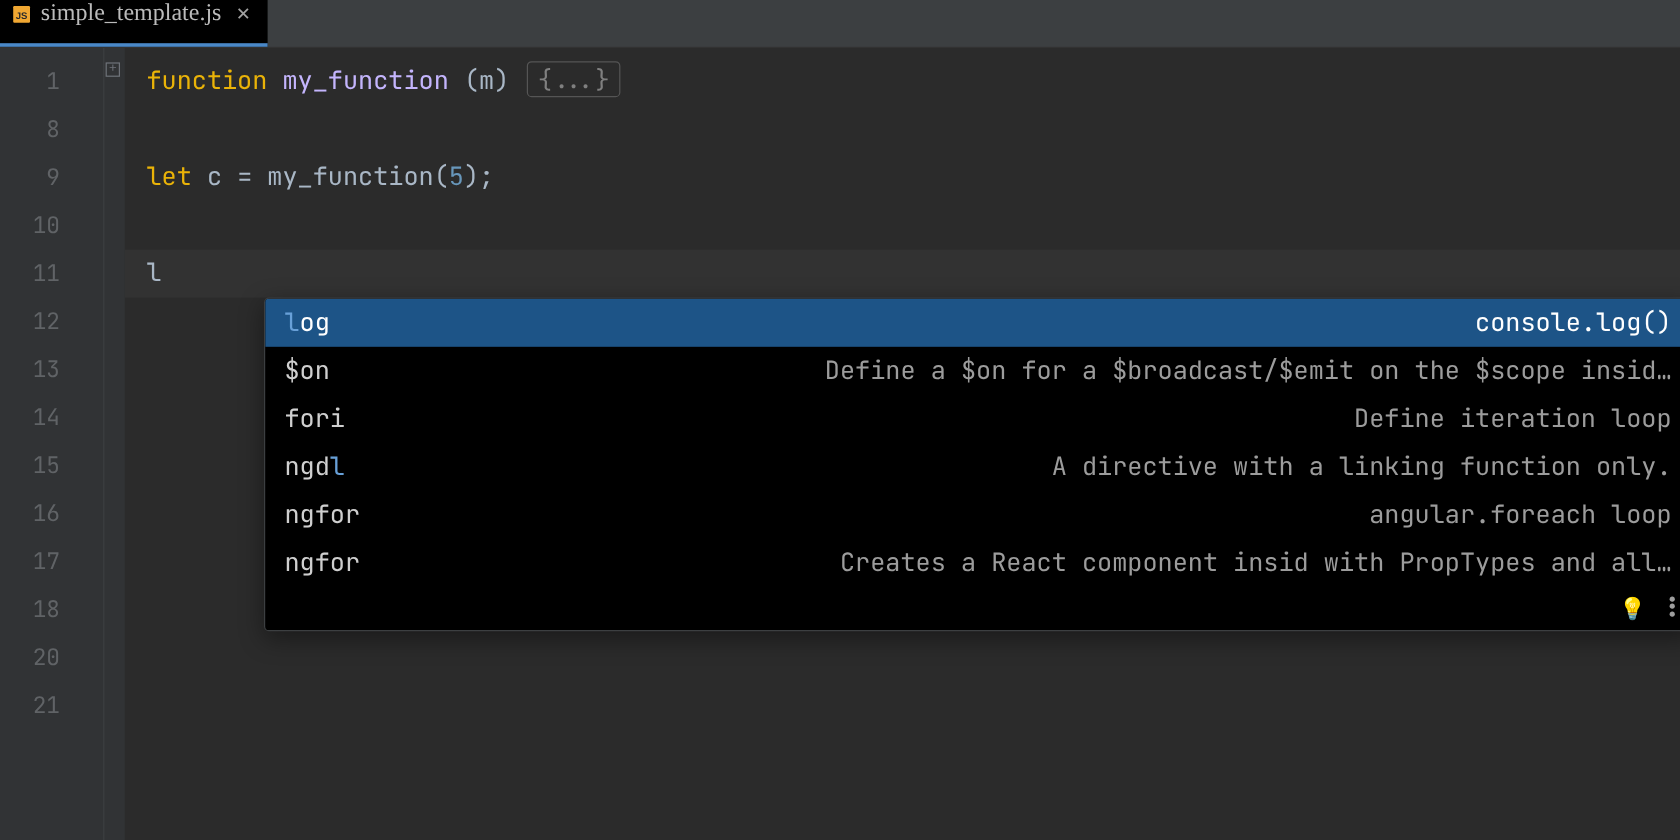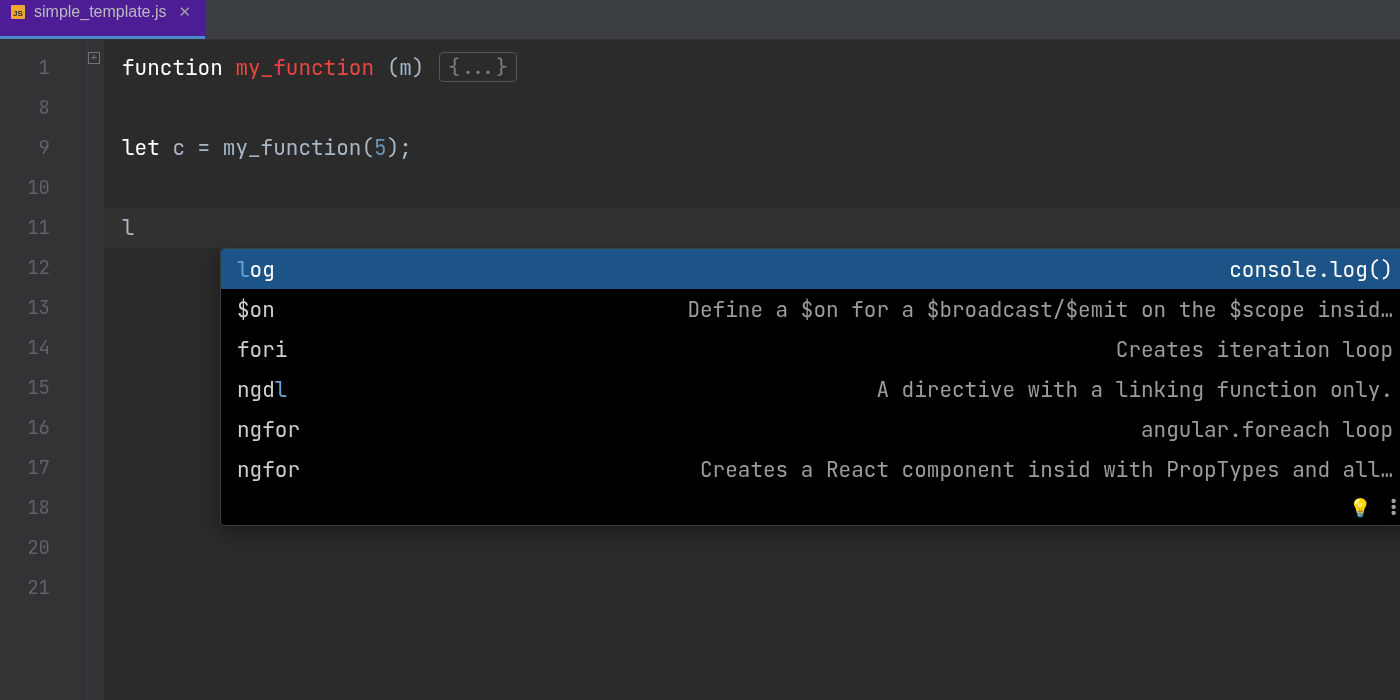--- a/index.html
+++ b/index.html
@@ -9,28 +9,28 @@
       font-size:21px; color:#a9b7c6; overflow:hidden;
       -webkit-font-smoothing:antialiased;
     }
     
     .tab-bar {
       height:40px; background:#3c3f41; display:flex; align-items:stretch;
       border-bottom:1px solid #323232;
     }
     .tab {
       display:flex; align-items:center; gap:8px; padding:0 14px 16px 10px;
-      background:#4c1d95; position:relative;
+      background:#000000; position:relative;
     }
     .tab::after {
       content:''; position:absolute; left:0; right:0; bottom:0; height:3px;
       background:#4a88c7;
     }
     .tab .file-icon { width:16px; height:16px; }
-    .tab-label { font-size:16px; color:#bbb; font-family:Liberation Sans, sans-serif; }
+    .tab-label { font-size:20px; color:#bbb; font-family:Liberation Serif, serif; }
     .tab-close { color:#a0a0a0; font-size:15px; cursor:pointer; margin-left:4px; font-family:sans-serif;}
     
     .editor {
       display:flex; height:calc(100% - 40px); width:100%;
       position:relative;
     }
     .gutter {
       width:104px; background:#313335; color:#606366;
       text-align:right; padding:8px 0; font-size:19px; user-select:none;
       position:relative;
@@ -43,22 +43,22 @@
     .fold-plus {
       position:absolute; top:12px; right:4px; width:12px; height:12px;
       border:1px solid #6f737a; font-size:11px; line-height:9px;
       text-align:center; color:#6f737a; font-family:sans-serif;
     }
     .code {
       flex:1; padding:8px 0; position:relative;
     }
     .row { height:40px; line-height:40px; white-space:pre; padding-left:18px; }
     .row.current { background:#323232; }
-    .kw { color:#ffffff; }
-    .fn { color:#ef4444; }
+    .kw { color:#eab308; }
+    .fn { color:#c4b5fd; }
     .str, .txt { color:#a9b7c6; }
     .num { color:#6897bb; }
     .fold-badge {
       display:inline-block; border:1px solid #555; border-radius:4px;
       padding:0 8px; color:#808080; margin-left:2px; font-size:20px;
       line-height:28px; vertical-align:1px;
     }
     .hl-l { color:#68a0d8; }
     
     .popup {
@@ -141,21 +141,21 @@
       <div class="popup-row selected">
           <span class="p-name"><span class="hl-l">l</span><span>og</span></span>
           <span class="p-desc">console.log()</span>
         </div>
         <div class="popup-row">
           <span class="p-name"><span>$on</span></span>
           <span class="p-desc">Define a $on for a $broadcast/$emit on the $scope insid…</span>
         </div>
         <div class="popup-row">
           <span class="p-name"><span>fori</span></span>
-          <span class="p-desc">Creates iteration loop</span>
+          <span class="p-desc">Define iteration loop</span>
         </div>
         <div class="popup-row">
           <span class="p-name"><span>ngd</span><span class="hl-l">l</span></span>
           <span class="p-desc">A directive with a linking function only.</span>
         </div>
         <div class="popup-row">
           <span class="p-name"><span>ngfor</span></span>
           <span class="p-desc">angular.foreach loop</span>
         </div>
         <div class="popup-row">

